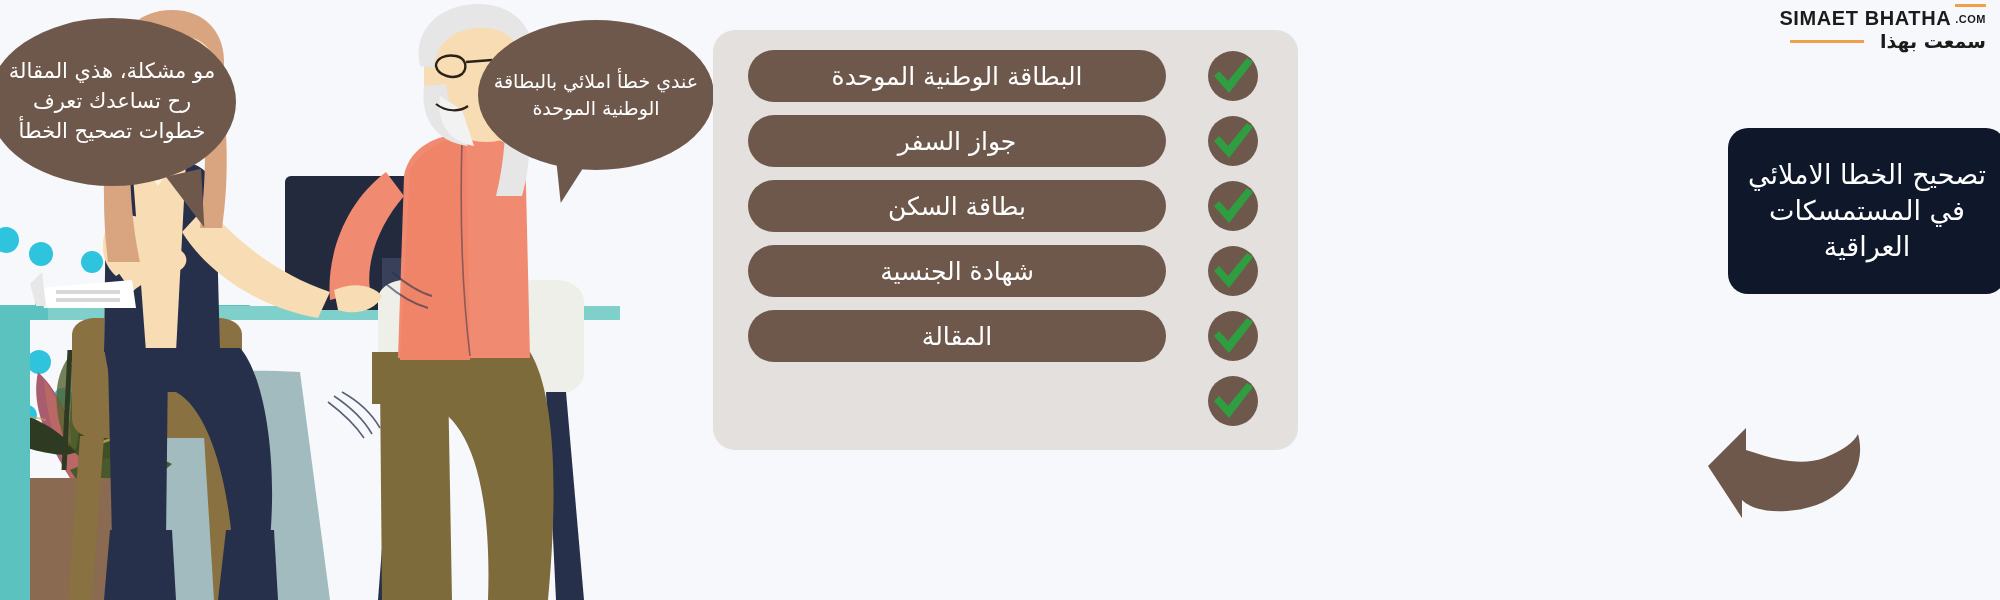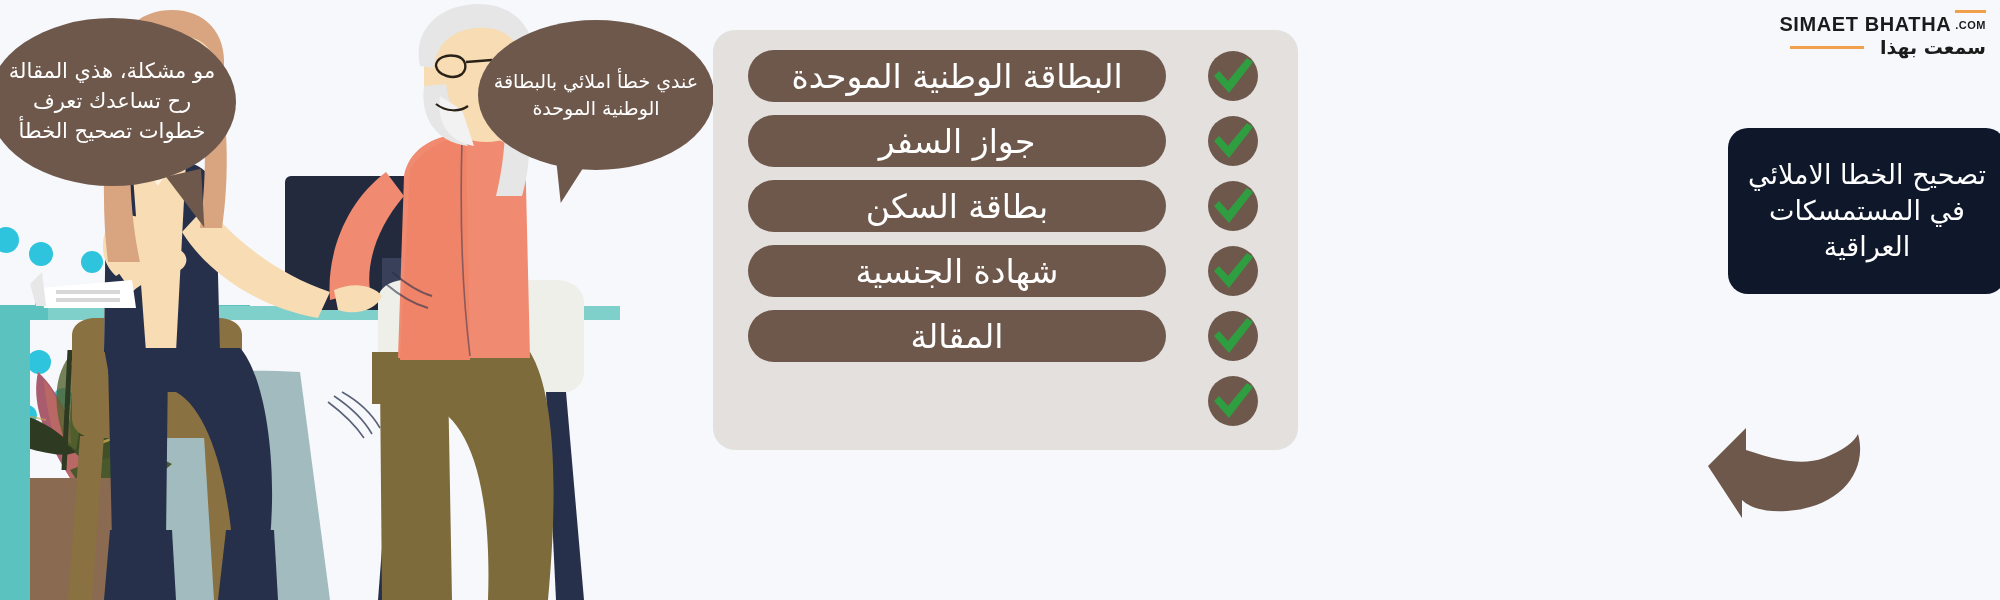--- a/index.html
+++ b/index.html
@@ -5,21 +5,21 @@
   html,body{margin:0;padding:0;}
   body{
     width:2000px;height:600px;overflow:hidden;
     background:#f6f8fc;
     font-family:"DejaVu Sans","Liberation Sans",sans-serif;
     position:relative;
   }
   .stage{position:absolute;inset:0;}
 
   
-  #logo{position:absolute;right:14px;top:10px;text-align:center;line-height:1;}
+  #logo{position:absolute;right:14px;top:4px;text-align:center;line-height:1;}
   #logo .lg-row1{font-family:"Liberation Sans",sans-serif;font-weight:700;font-size:20px;letter-spacing:.6px;color:#1b1b1b;white-space:nowrap;}
   #logo .lg-dom{font-size:11px;font-weight:700;letter-spacing:.5px;color:#1b1b1b;position:relative;top:-2px;}
   #logo .lg-domwrap{display:inline-block;border-top:3px solid #f0a04b;padding-top:1px;margin-left:4px;}
   #logo .lg-row2{margin-top:4px;display:flex;align-items:center;justify-content:flex-end;gap:16px;}
   #logo .lg-ar{font-size:19px;font-weight:700;color:#1b1b1b;direction:rtl;}
   #logo .lg-line{display:inline-block;width:74px;height:3px;background:#f0a04b;}
 
   
   .bubble{position:absolute;background:#6e584c;color:#ffffff;direction:rtl;text-align:center;
           display:flex;align-items:center;justify-content:center;}
@@ -34,21 +34,21 @@
   #bubble2 .tail{position:absolute;left:74px;bottom:-34px;width:0;height:0;
            border-left:12px solid transparent;border-right:22px solid transparent;
            border-top:48px solid #6e584c;transform:rotate(8deg);}
 
   
   #center-panel{position:absolute;left:713px;top:30px;width:585px;height:420px;
                 background:#e3e0de;border-radius:22px;}
   #pill-col{position:absolute;left:748px;top:50px;width:418px;}
   .pill{height:52px;background:#6e584c;border-radius:26px;margin-bottom:13px;
         display:flex;align-items:center;justify-content:center;
-        color:#fff;direction:rtl;font-size:33px;}
+        color:#fff;direction:rtl;font-size:25px;}
   #check-col{position:absolute;left:1203px;top:50px;width:72px;}
   .check{width:60px;height:52px;margin-bottom:13px;position:relative;
          display:flex;align-items:center;justify-content:center;}
   .check .disc{position:absolute;left:5px;top:1px;width:50px;height:50px;border-radius:50%;background:#6e584c;}
   .check svg{position:relative;z-index:2;}
 
   
   #title-box{position:absolute;left:1728px;top:128px;width:278px;height:166px;
              background:#0f172a;border-radius:20px;box-sizing:border-box;
              display:flex;align-items:center;justify-content:center;padding:0 16px;}

